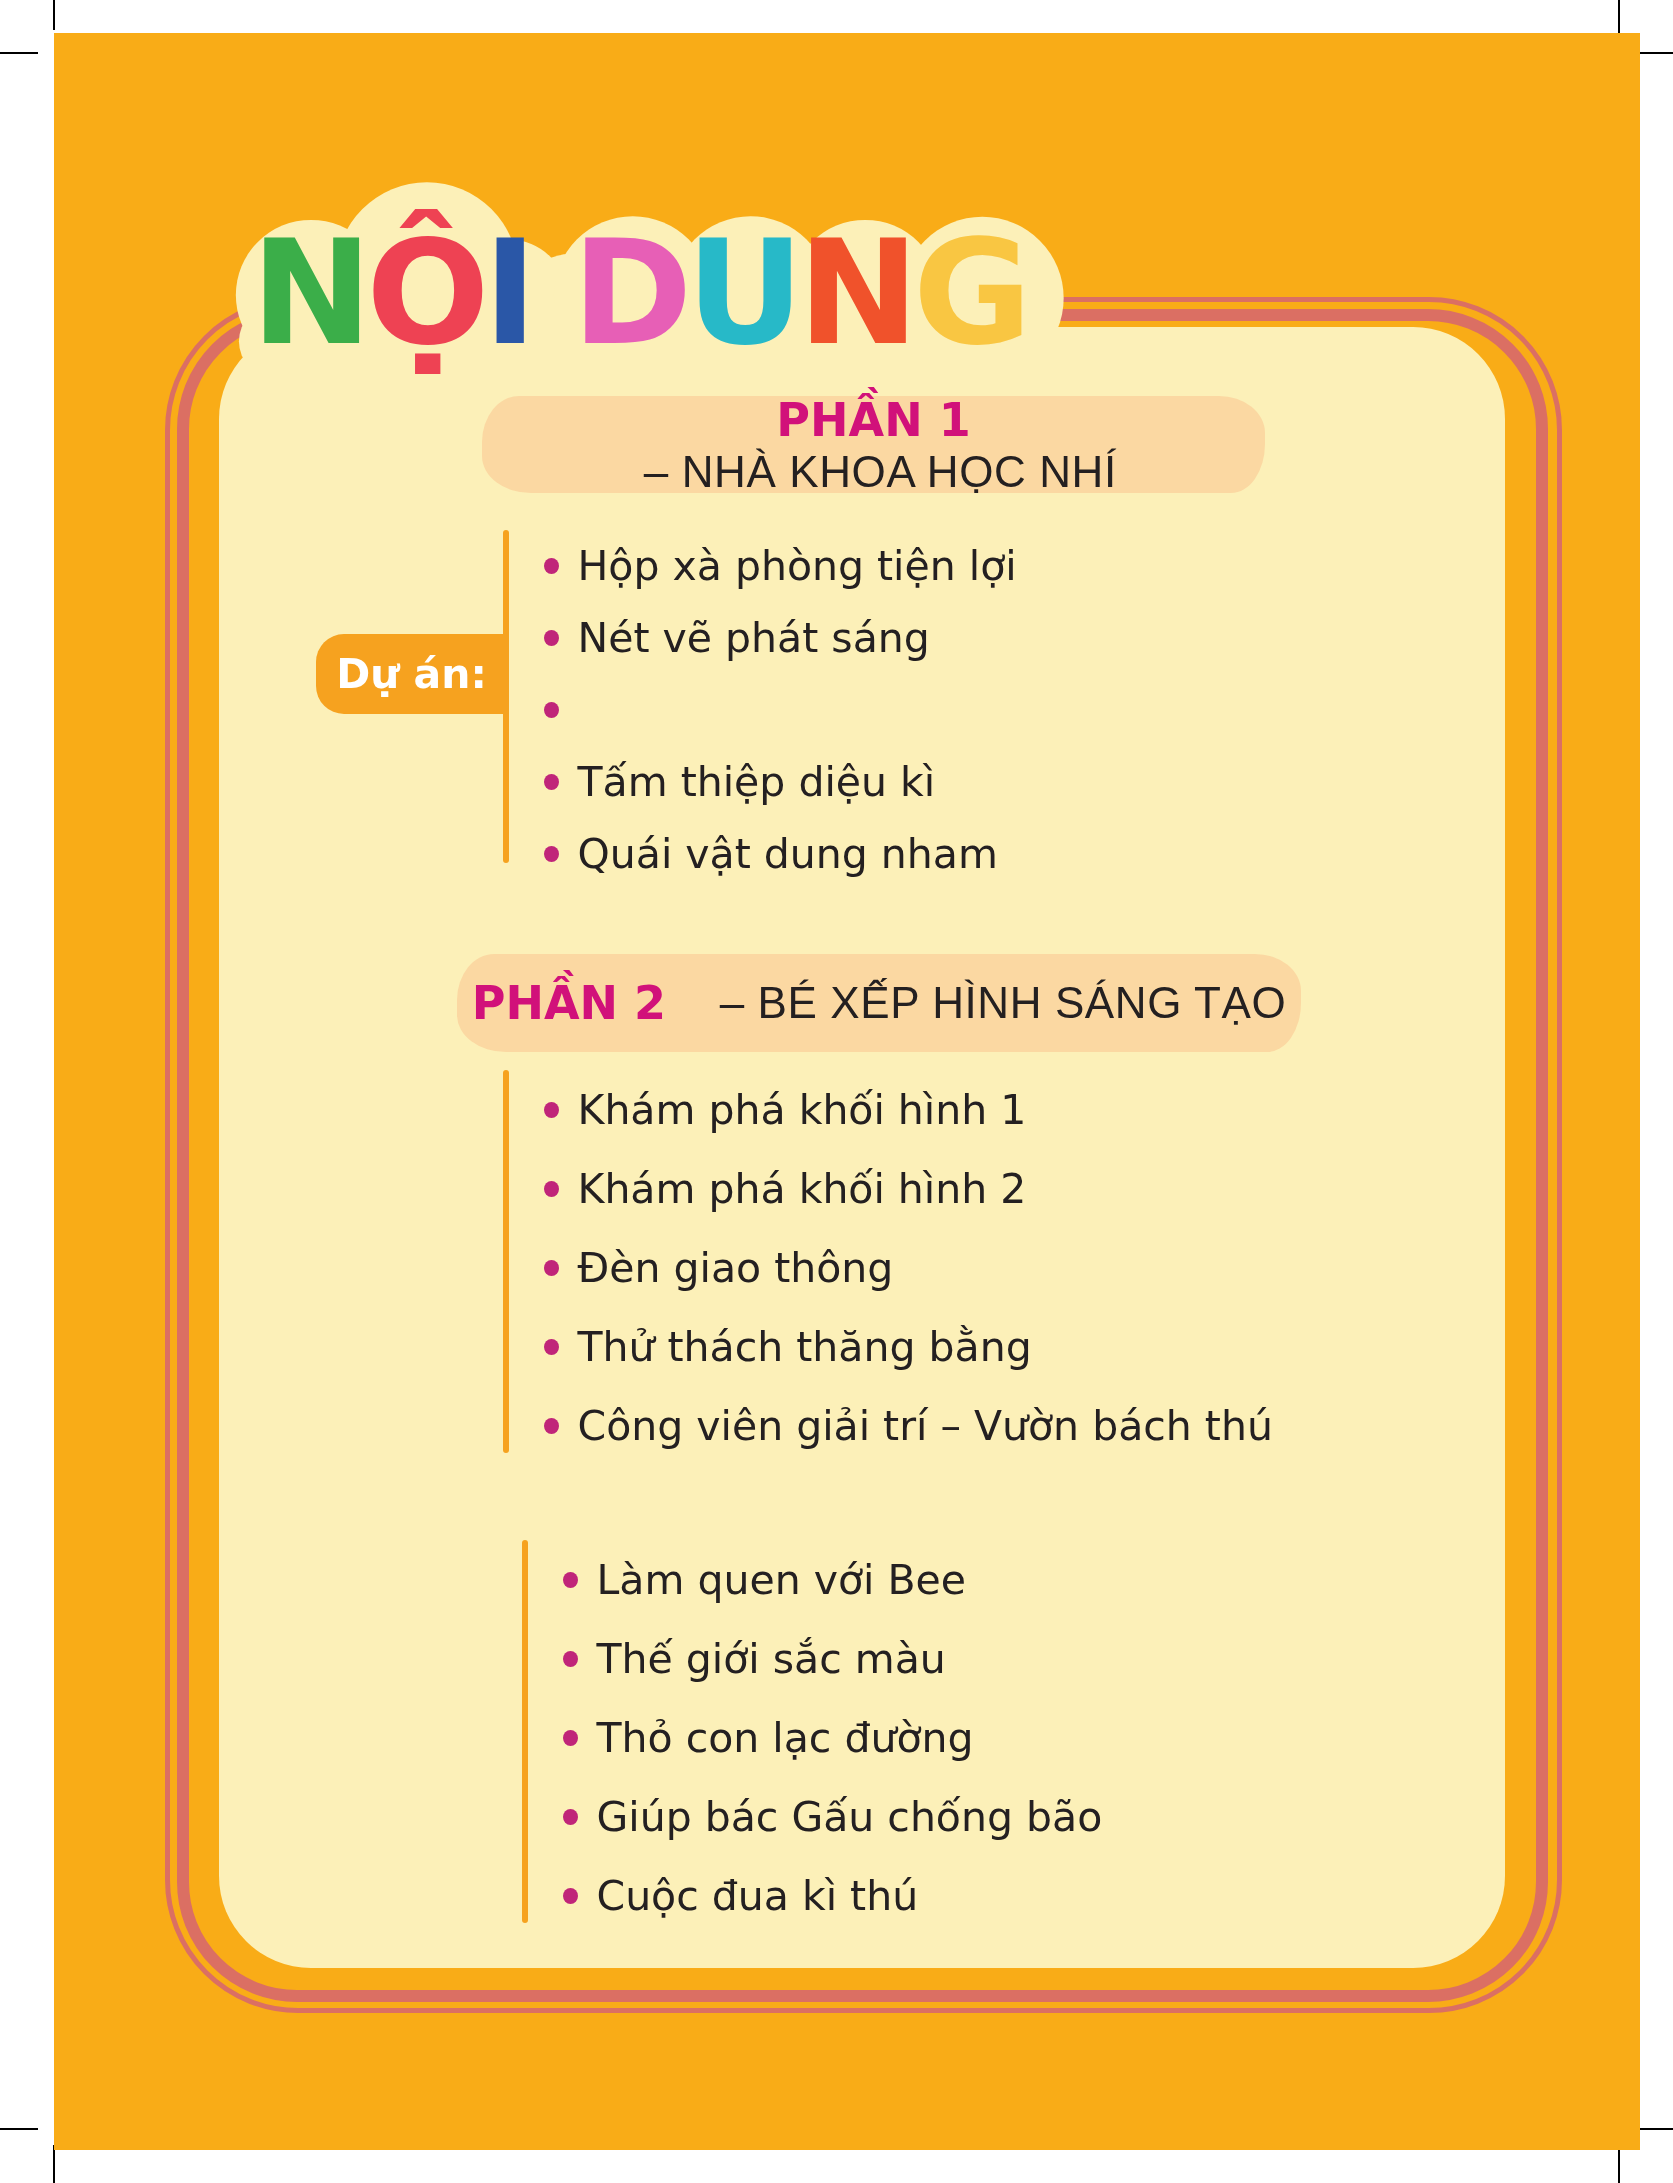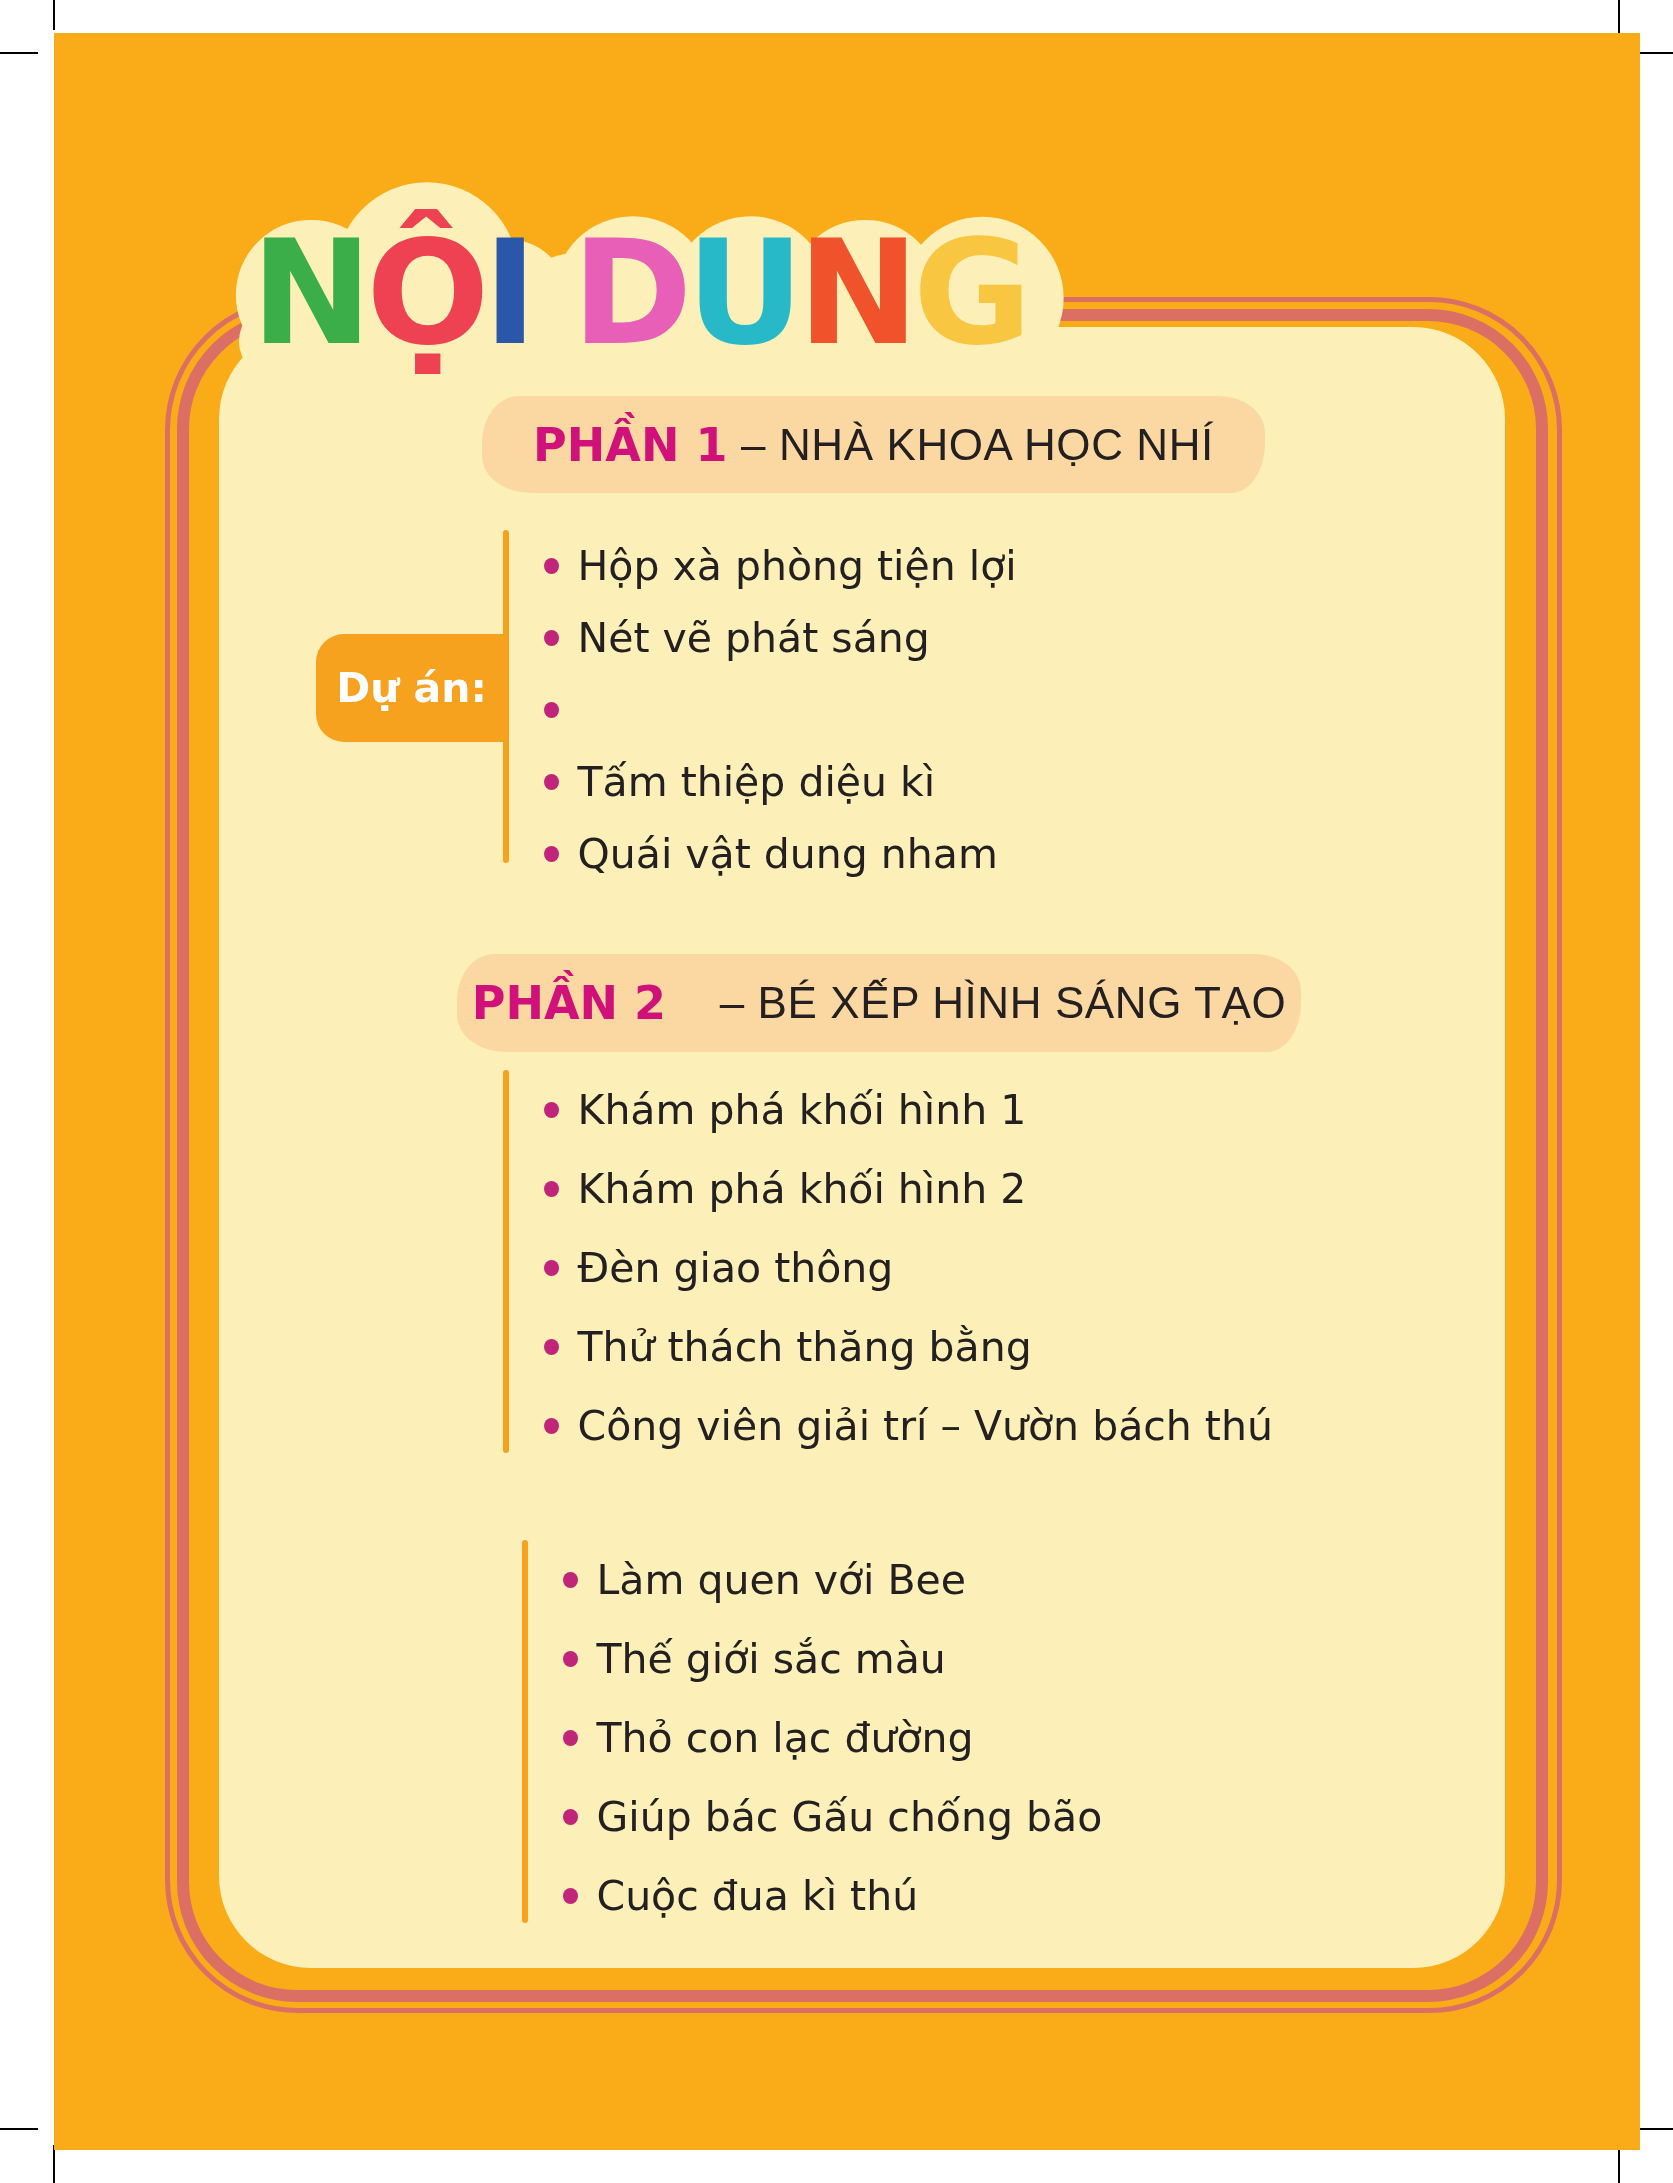--- a/index.html
+++ b/index.html
@@ -40,40 +40,40 @@
   .word-gap { display:inline-block; width:41px; }
 
   
   .blob { position:absolute; background:var(--blob-peach); display:flex;
           align-items:center; justify-content:center; white-space:nowrap;
           border-radius:37px 46px 34px 49px / 46px 37px 49px 37px; }
   .blob .ph { font-family:"DejaVu Sans", sans-serif; font-weight:bold; font-size:46px;
               color:var(--heading-magenta); letter-spacing:0; }
   .blob .ht { font-family:"Liberation Sans", sans-serif; font-weight:400; font-size:44px;
               color:var(--text-dark); margin-left:13.6px; letter-spacing:0.6px; }
-  .blob-1 { left:428px; top:363px;  width:783px; height:97px; }
+  .blob-1 { left:428px; top:363px;  width:783px; height:97px;flex-direction:column; }
   .blob-2 { left:403px; top:921px; width:844px; height:98px;gap:40px; }
   .blob-3 { left:239px; top:1445px; width:1183px; height:100px; }
 
   
   .toc-list { position:absolute; left:449px; }
   .toc-list .vline { position:absolute; left:0; top:0; width:6.2px; height:100%;
                      background:var(--tab-orange); border-radius:3.1px; }
   .toc-list ul { list-style:none; margin-left:41px;text-align:right; }
   .toc-list li { display:flex; align-items:center; height:72px; }
   .list-2 li, .list-3 li { height:79px; }
   .dot { width:15px; height:16px; border-radius:50%; background:var(--bullet-magenta);
          margin-right:18.5px; flex:0 0 auto; }
   .item-text { font-size:41px; color:var(--text-dark); white-space:nowrap; }
   .list-1 { top:497px;  height:333px; }
   .list-2 { top:1037px; height:383px; }
   .list-3 { top:1507px; height:383px;margin-left:19px; }
 
   
-  .du-an-tab { position:absolute; left:262px; top:601px; width:191px; height:108px;
+  .du-an-tab { position:absolute; left:262px; top:601px; width:191px; height:80px;
                background:var(--tab-orange); border-radius:28px 0 0 28px;
                display:flex; align-items:center; justify-content:center; }
   .du-an-tab span { color:var(--white); font-size:41px; font-weight:bold; }
 </style>
 </head>
 <body>
 
 <div>
 
   <div class="mark" style="left:53px;top:0;width:1.8px;height:30px;"></div>

